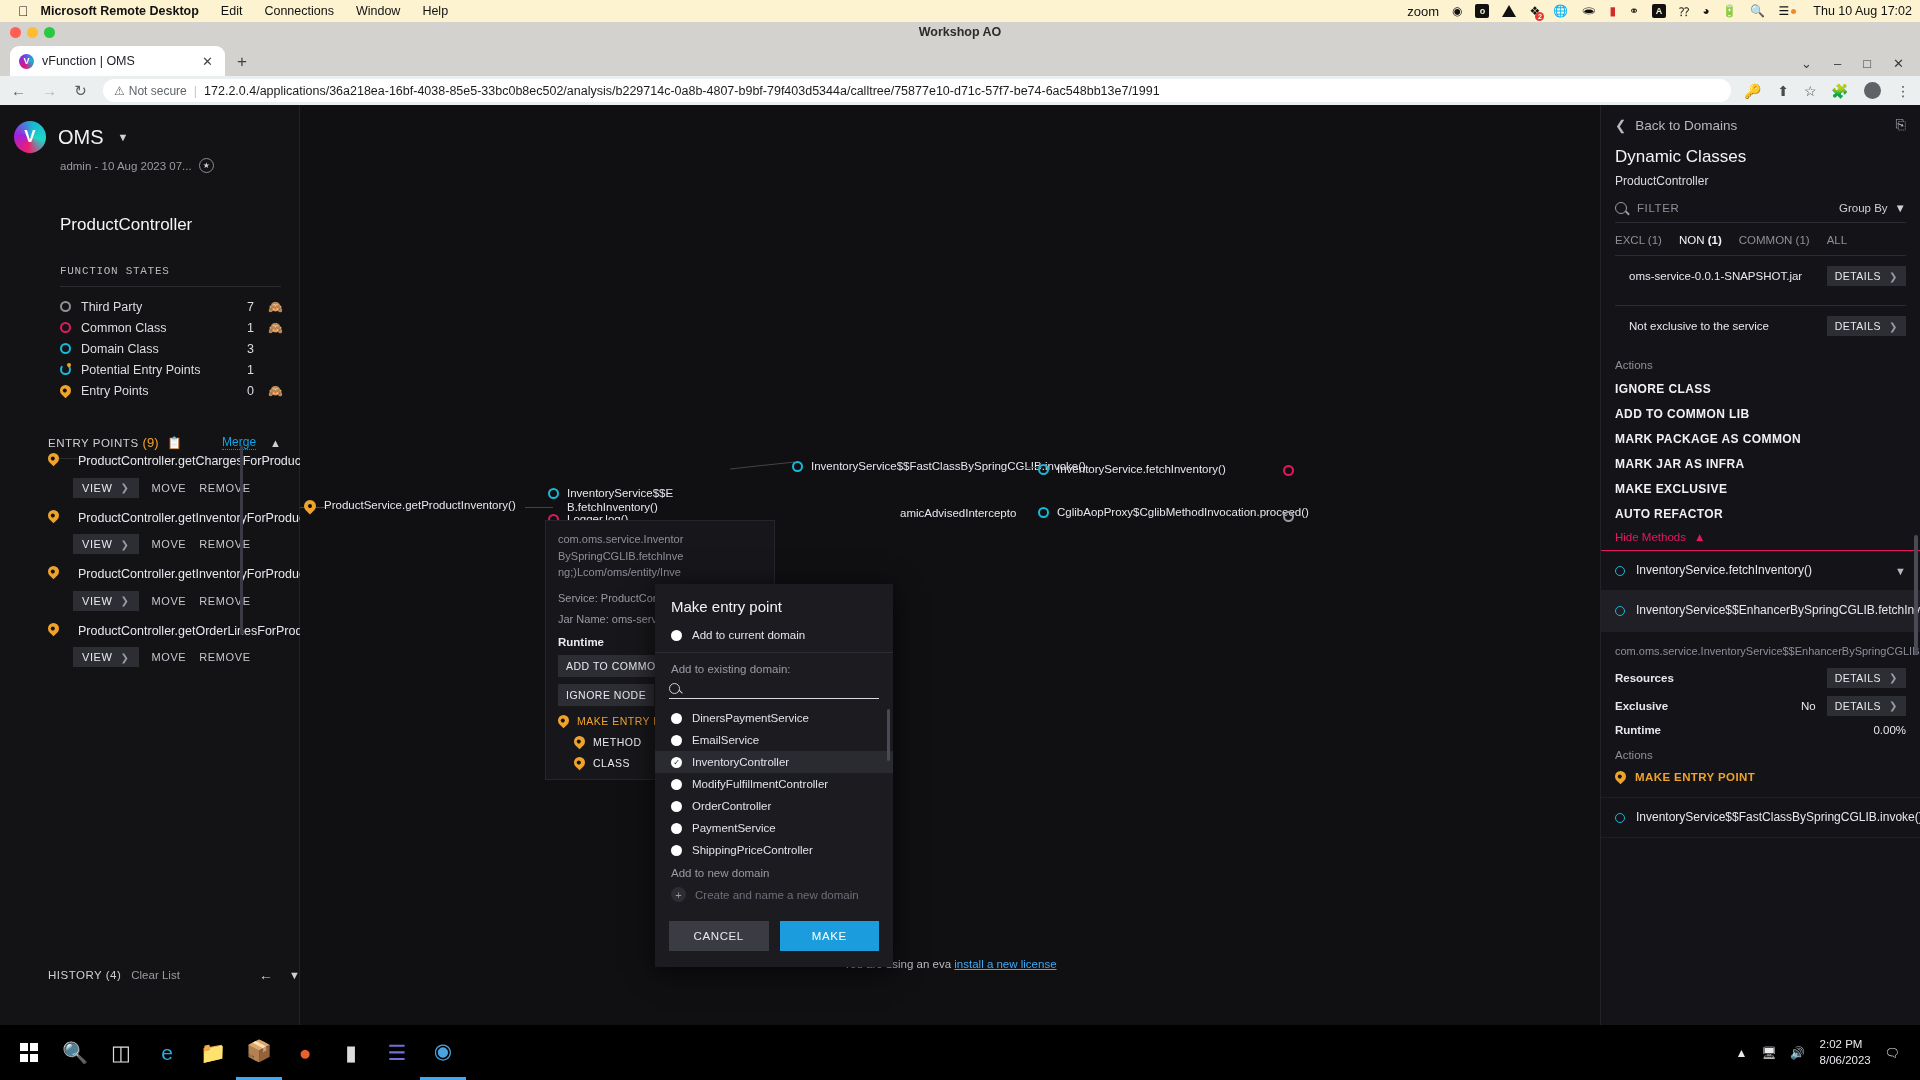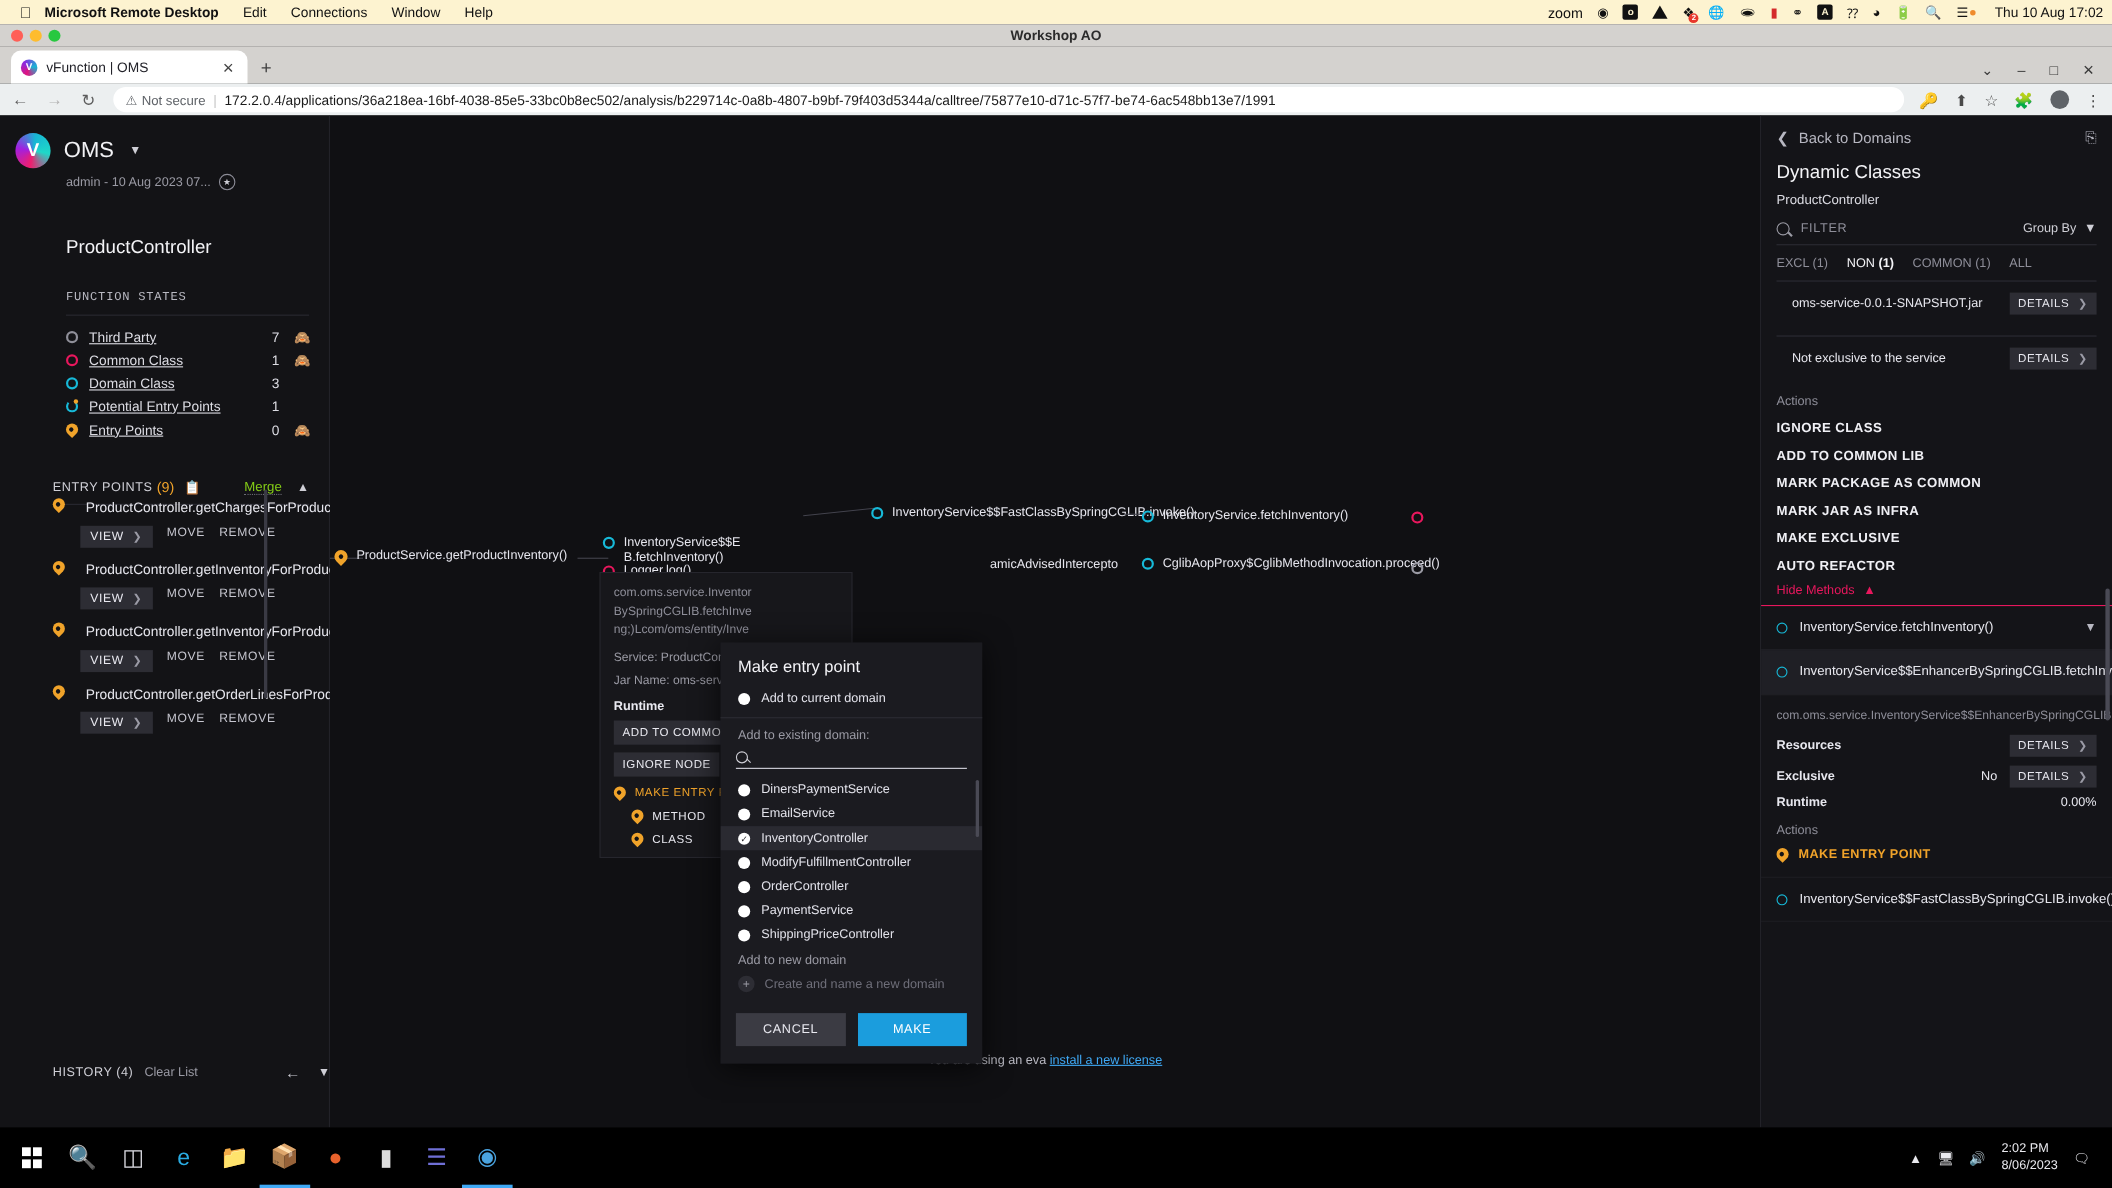--- a/index.html
+++ b/index.html
@@ -106,36 +106,36 @@
   .fstates { padding:9px 18px 0 60px; }
   .fstate { display:flex; align-items:center; height:21px; font-size:12.5px; color:#dcdce3; }
   .fstate .ring { width:11px;height:11px;border-radius:50%;border:2px solid #8f8f99;margin-right:10px;flex:none;}
   .ring.crimson{border-color:#e8175d;} .ring.cyan{border-color:#17b9d8;}
   .pin { width:11px;height:11px;border-radius:50% 50% 50% 0; transform:rotate(-45deg);
     background:#f0a32a; margin-right:10px; flex:none; position:relative;}
   .pin::after{content:"";position:absolute;top:3px;left:3px;width:4px;height:4px;border-radius:50%;background:#131316;}
   .pep { width:11px;height:11px;margin-right:10px;flex:none;border-radius:50%;
     border:2px solid #17b9d8; border-top-color:transparent; position:relative;}
   .pep::after{content:"";position:absolute;top:-3px;right:-2px;width:4px;height:4px;border-radius:50%;background:#f0a32a;}
-  .fstate .fname { flex:1;text-decoration:underline; }
+  .fstate .fname { flex:1; }
   .fstate .fcount { width:30px; text-align:right; color:#dcdce3; }
   .eye { margin-left:14px; color:#8d8d97; font-size:12px; width:13px;}
 
   .ep-head { display:flex; align-items:center; padding:34px 18px 0 48px; }
   .ep-head .lbl { font-size:11.5px; letter-spacing:.5px; color:#cfcfd6;}
   .ep-head .cnt { color:#f0a32a; margin-left:4px;}
   .ep-head .cpy { margin-left:9px; color:#9a9aa4; font-size:12px;}
-  .ep-head .merge { margin-left:auto; font-size:12px; color:#84cc16; border-bottom:1px dotted #6c6c76;}
+  .ep-head .merge { margin-left:auto; font-size:12px; color:#0ea5e9; border-bottom:1px dotted #6c6c76;}
   .ep-head .caret { margin-left:14px; color:#cfcfd6; font-size:11px;}
   .ep-rule { margin:8px 18px 0 48px; height:1px; background:#2a2a31;}
   .ep-list { position:absolute; top:336px; left:0; width:300px; height:385px; overflow:hidden;}
   .ep-item { padding:12px 22px 0 48px; }
   .ep-row { display:flex; gap:9px; }
   .ep-name { font-size:12.5px; color:#e7e7ee; line-height:1.32; }
-  .ep-btns { display:flex; align-items:flex-start; gap:13px; margin:8px 0 0 25px;}
+  .ep-btns { display:flex; align-items:center; gap:13px; margin:8px 0 0 25px;}
   .btn-view { background:#2d2d34; color:#e9e9f0; font-size:11px; letter-spacing:.6px;
     padding:4px 9px; display:flex; align-items:center; gap:8px;}
   .btn-view .arr { color:#9b9ba6; font-size:10px;}
   .btn-plain { font-size:11px; letter-spacing:.6px; color:#c6c6cf;}
   .sb-scroll { position:absolute; top:340px; right:56px; width:3px; height:190px; background:#3a3a44; border-radius:2px;}
   .hist { position:absolute; bottom:42px; left:48px; width:252px; display:flex; align-items:center; }
   .hist .h1 { font-size:11.5px; letter-spacing:.5px; color:#cfcfd6;}
   .hist .h2 { font-size:11.5px; margin-left:10px; color:#9a9aa4;}
   .hist .ar { margin-left:auto; color:#cfcfd6; font-size:14px;}
   .hist .ar2 { margin-left:16px; color:#cfcfd6; font-size:11px;}

